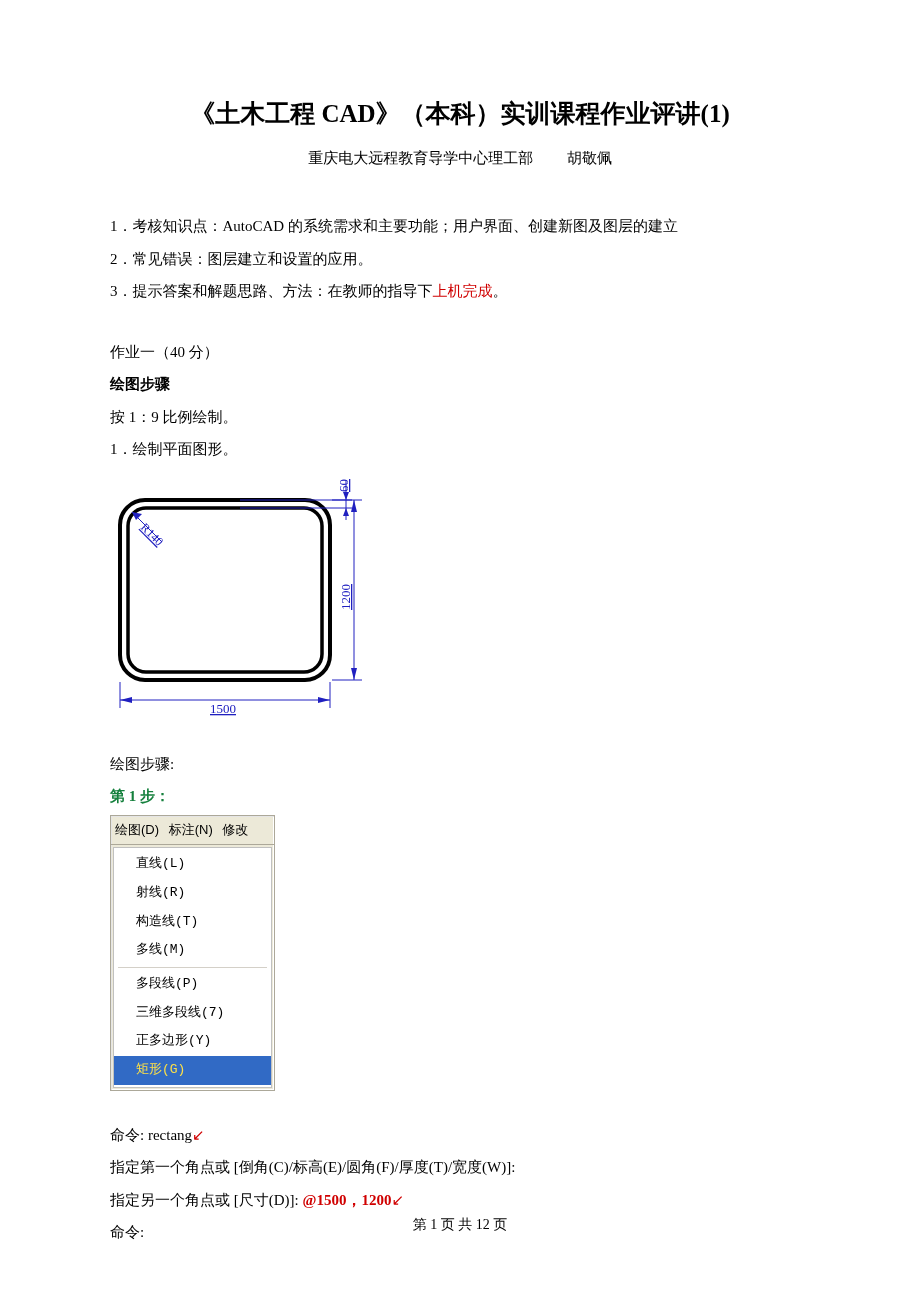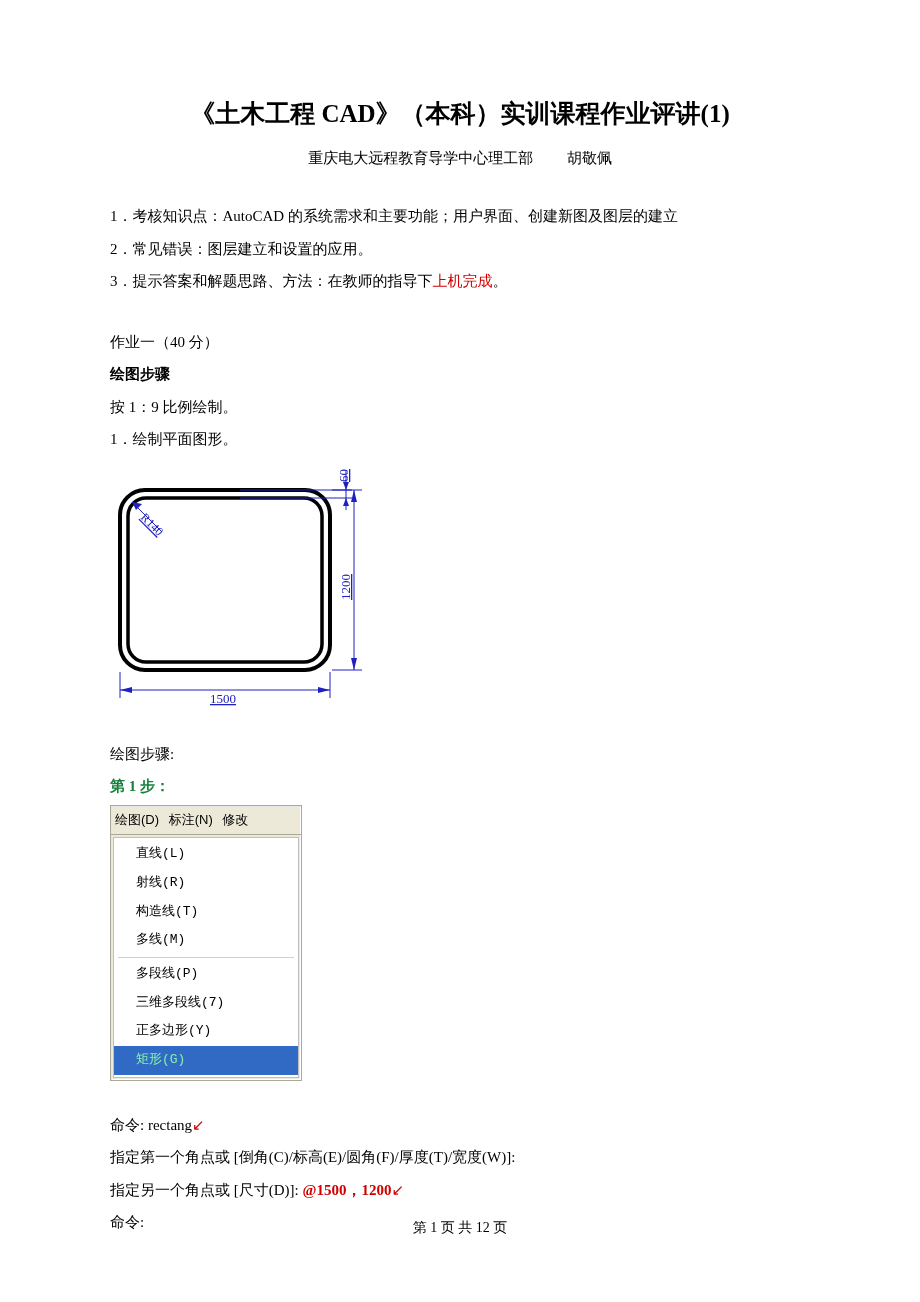--- a/index.html
+++ b/index.html
@@ -16,39 +16,39 @@
   }
   .title {
     text-align: center;
     font-weight: bold;
     font-size: 25px;
     margin-bottom: 6px;
   }
   .subtitle {
     text-align: center;
     font-size: 15px;
-    margin-bottom: 30px;
+    margin-bottom: 40px;
   }
   .subtitle .author { margin-left: 30px; }
   .para {
     margin-bottom: 4px;
   }
   .red { color: #d00000; }
   .bold { font-weight: bold; }
   .section-gap { height: 28px; }
   .cad-figure {
     position: relative;
     width: 270px;
     height: 250px;
     margin: 6px 0 30px 0;
   }
   .cad-figure svg { display:block; }
 
   .menu-block {
-    width: 192px;
+    width: 165px;
     background: #ece9d8;
     border: 1px solid #aca899;
     font-family: "SimSun","Microsoft YaHei",sans-serif;
     font-size: 13px;
     color: #000;
     box-shadow: 1px 1px 0 rgba(0,0,0,0.1) inset, 0 0 0 1px #fff inset;
   }
   .menu-bar {
     padding: 2px 4px;
     border-bottom: 1px solid #aca899;
@@ -62,32 +62,32 @@
     padding: 2px 0;
     font-family: Liberation Mono, monospace;
   }
   .menu-list li {
     padding: 2px 6px 2px 22px;
     position: relative;
     color: #000;
   }
   .menu-list li.selected {
     background: #316ac5;
-    color: #86efac;
+    color: #fde047;
   }
   .menu-list hr {
     border: none;
     border-top: 1px solid #d4d0c8;
     margin: 2px 4px;
   }
   .step-label { color: #15803d; font-weight: bold; }
 
   .footer {
     position: absolute;
-    bottom: 60px;
+    bottom: 72px;
     left: 0; right: 0;
     text-align: center;
     font-size: 14px;
   }
   .enter { color: #d00000; font-family: sans-serif; }
   .cmd-red { color: #d00000; font-family: "SimSun",serif; font-weight: 700;}
 </style>
 </head>
 <body>
 

